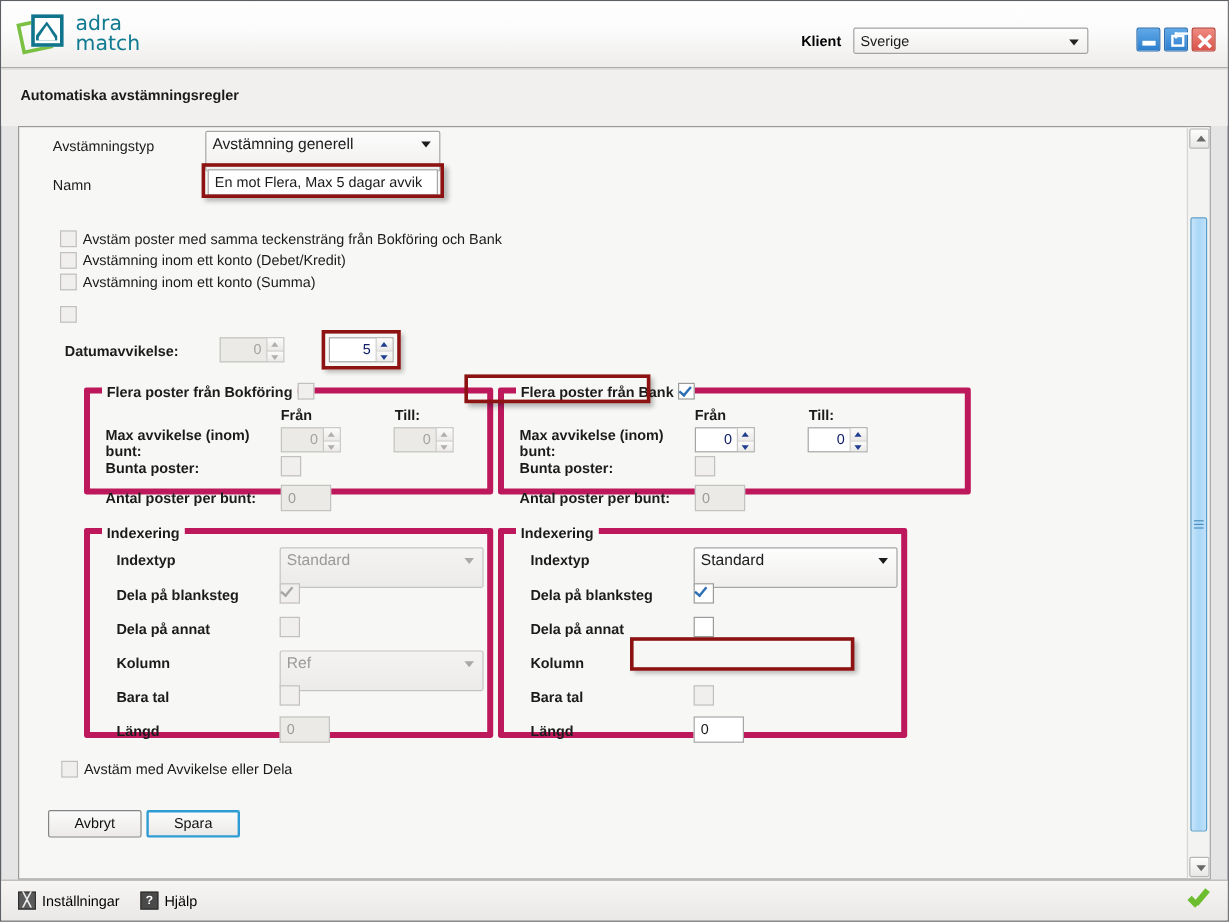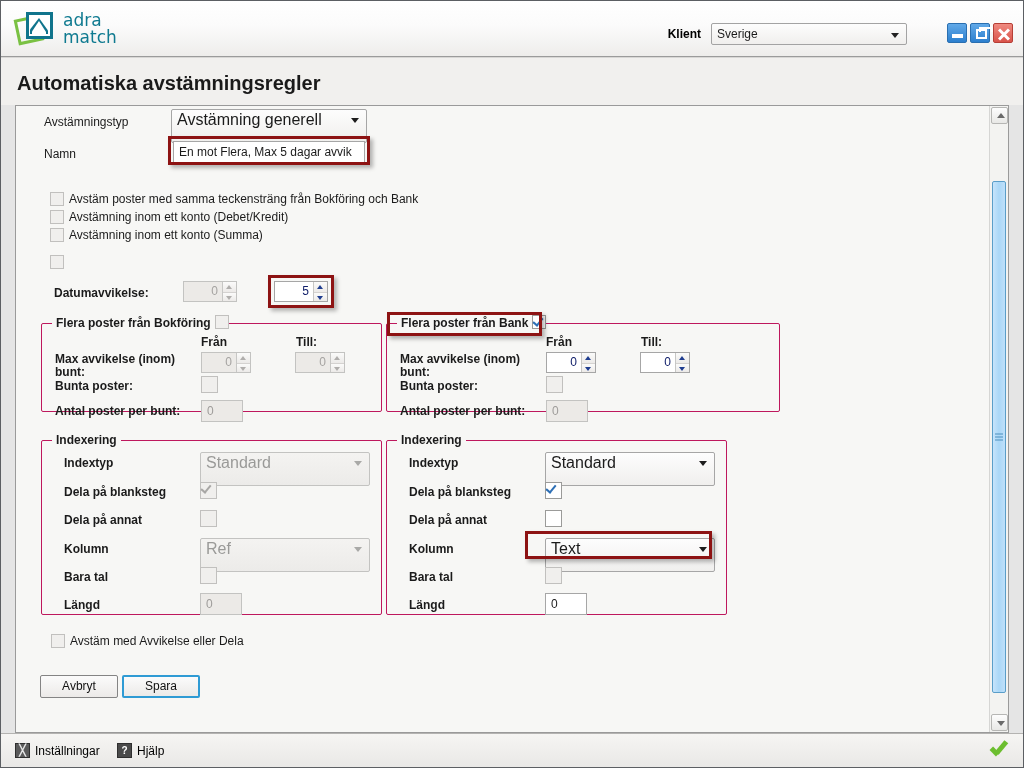--- a/index.html
+++ b/index.html
@@ -131,21 +131,21 @@
   
   .pageheader {
     position: relative;
     height: 48px;
     background: #f1f0ee;
     flex: 0 0 auto;
     border-top: 1px solid #d8d7d5;
   }
   .page-title {
     position: absolute; left: 16px; top: 14px;
-    font-size: 20px; font-weight: bold; color: #1a1a1a;
+    font-size: 12px; font-weight: bold; color: #1a1a1a;
   }
   .btn-close-settings {
     position: absolute; right: 14px; top: 10px;
     width: 138px; height: 25px;
     background: linear-gradient(to bottom,#fbfbfb,#ececea);
     border: 1px solid #7b7b7b;
     font-size: 12px;
     line-height: 23px;
     text-align: center;
     color: #111;
@@ -200,21 +200,21 @@
 
   .lbl { position: absolute; font-size: 12px; color: #1b1b1b; }
   .lbl.b { font-weight: bold; }
 
   .combo {
     position: absolute;
     background: linear-gradient(to bottom,#fdfdfd,#f0efed);
     border: 1px solid #a6a6a6;
     border-radius: 2px;
     height: 34px;
-    font-size: 16px;
+    font-size: 13px;
     padding: 0 22px 0 5px;
     line-height: 20px;
     color: #1b1b1b;
     white-space: nowrap; overflow: hidden;
   }
   .combo .arrow {
     position: absolute; right: 7px; top: 8px;
     width: 0; height: 0;
     border-left: 4px solid transparent;
     border-right: 4px solid transparent;
@@ -299,23 +299,24 @@
     width: 6px; height: 10px;
     border: solid #2d6fb5;
     border-width: 0 2px 2px 0;
     transform: rotate(40deg);
   }
   .cb.dis .tick { border-color: #a8a7a5; }
 
   
   .group {
     position: absolute;
-    border: 1px solid #be185d;
+    border: 5px solid #be185d;
     border-radius: 2px;
     background: transparent;
+    margin-left: 29px;
   }
   .group > .gtitle {
     position: absolute;
     top: -8px; left: 10px;
     background: #f7f7f5;
     padding: 0 4px;
     font-size: 12px;
     font-weight: bold;
     color: #1b1b1b;
     white-space: nowrap;
@@ -595,24 +596,20 @@
 
           <div class="lbl b" style="left:22px; top:44px;">Dela på blanksteg</div>
           <div class="cb big" style="left:158px; top:41px;">
               <span class="tick"></span>
             </div>
 
           <div class="lbl b" style="left:22px; top:72px;">Dela på annat</div>
           <div class="cb big" style="left:158px; top:69px;"></div>
 
           <div class="lbl b" style="left:22px; top:101px;">Kolumn</div>
-          <div class="combo" style="left:158px; top:97px; width:170px;">
-            <span>Text</span>
-            <span class="arrow"></span>
-          </div>
 
           <div class="lbl b" style="left:22px; top:129px;">Bara tal</div>
           <div class="cb dis big" style="left:158px; top:126px;"></div>
 
           <div class="lbl b" style="left:22px; top:157px;">Längd</div>
           <div class="textbox" style="left:158px; top:152px; width:42px;">
             <span>0</span>
           </div>
         </div>
         <div class="hl" style="left:509px; top:425px; width:187px; height:28px;"></div>

